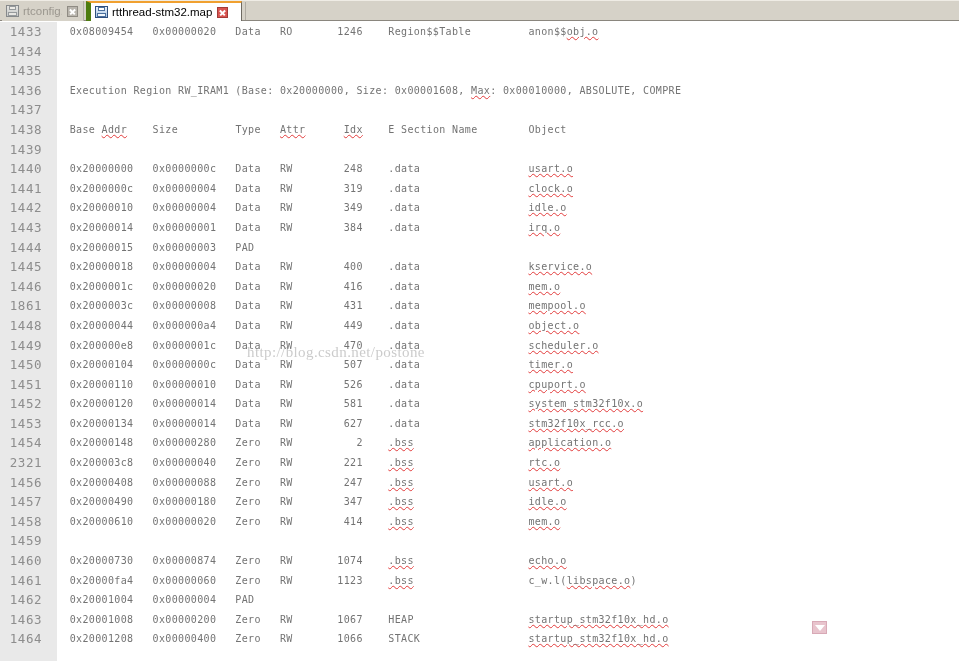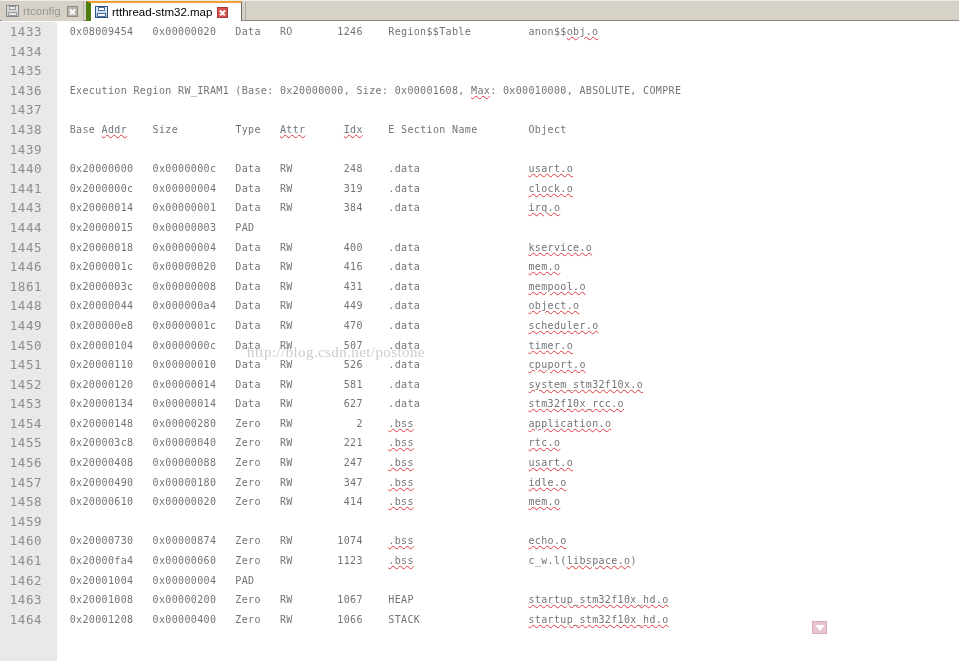--- a/index.html
+++ b/index.html
@@ -240,33 +240,34 @@
   <div class="lines" id="lines">
       <div class="row"><span class="lnum">1433</span><span class="ltext">  0x08009454   0x00000020   Data   RO       1246    Region$$Table         anon$$<span class="sq">obj.o</span></span></div>
       <div class="row"><span class="lnum">1434</span><span class="ltext"></span></div>
       <div class="row"><span class="lnum">1435</span><span class="ltext"></span></div>
       <div class="row"><span class="lnum">1436</span><span class="ltext">  Execution Region RW_IRAM1 (Base: 0x20000000, Size: 0x00001608, <span class="sq">Max</span>: 0x00010000, ABSOLUTE, COMPRE</span></div>
       <div class="row"><span class="lnum">1437</span><span class="ltext"></span></div>
       <div class="row"><span class="lnum">1438</span><span class="ltext">  Base <span class="sq">Addr</span>    Size         Type   <span class="sq">Attr</span>      <span class="sq">Idx</span>    E Section Name        Object</span></div>
       <div class="row"><span class="lnum">1439</span><span class="ltext"></span></div>
       <div class="row"><span class="lnum">1440</span><span class="ltext">  0x20000000   0x0000000c   Data   RW        248    .data                 <span class="sq">usart.o</span></span></div>
       <div class="row"><span class="lnum">1441</span><span class="ltext">  0x2000000c   0x00000004   Data   RW        319    .data                 <span class="sq">clock.o</span></span></div>
+      <div class="row"><span class="lnum">1442</span><span class="ltext">  0x20000010   0x00000004   Data   RW        349    .data                 <span class="sq">idle.o</span></span></div>
       <div class="row"><span class="lnum">1443</span><span class="ltext">  0x20000014   0x00000001   Data   RW        384    .data                 <span class="sq">irq.o</span></span></div>
       <div class="row"><span class="lnum">1444</span><span class="ltext">  0x20000015   0x00000003   PAD</span></div>
       <div class="row"><span class="lnum">1445</span><span class="ltext">  0x20000018   0x00000004   Data   RW        400    .data                 <span class="sq">kservice.o</span></span></div>
       <div class="row"><span class="lnum">1446</span><span class="ltext">  0x2000001c   0x00000020   Data   RW        416    .data                 <span class="sq">mem.o</span></span></div>
       <div class="row"><span class="lnum">1861</span><span class="ltext">  0x2000003c   0x00000008   Data   RW        431    .data                 <span class="sq">mempool.o</span></span></div>
       <div class="row"><span class="lnum">1448</span><span class="ltext">  0x20000044   0x000000a4   Data   RW        449    .data                 <span class="sq">object.o</span></span></div>
       <div class="row"><span class="lnum">1449</span><span class="ltext">  0x200000e8   0x0000001c   Data   RW        470    .data                 <span class="sq">scheduler.o</span></span></div>
       <div class="row"><span class="lnum">1450</span><span class="ltext">  0x20000104   0x0000000c   Data   RW        507    .data                 <span class="sq">timer.o</span></span></div>
       <div class="row"><span class="lnum">1451</span><span class="ltext">  0x20000110   0x00000010   Data   RW        526    .data                 <span class="sq">cpuport.o</span></span></div>
       <div class="row"><span class="lnum">1452</span><span class="ltext">  0x20000120   0x00000014   Data   RW        581    .data                 <span class="sq">system_stm32f10x.o</span></span></div>
       <div class="row"><span class="lnum">1453</span><span class="ltext">  0x20000134   0x00000014   Data   RW        627    .data                 <span class="sq">stm32f10x_rcc.o</span></span></div>
       <div class="row"><span class="lnum">1454</span><span class="ltext">  0x20000148   0x00000280   Zero   RW          2    <span class="sq">.bss</span>                  <span class="sq">application.o</span></span></div>
-      <div class="row"><span class="lnum">1455</span><span class="ltext">  0x200003c8   0x00000040   Zero   RW        221    <span class="sq">.bss</span>                  <span class="sq">rtc.o</span></span></div>
+      <div class="row"><span class="lnum">2321</span><span class="ltext">  0x200003c8   0x00000040   Zero   RW        221    <span class="sq">.bss</span>                  <span class="sq">rtc.o</span></span></div>
       <div class="row"><span class="lnum">1456</span><span class="ltext">  0x20000408   0x00000088   Zero   RW        247    <span class="sq">.bss</span>                  <span class="sq">usart.o</span></span></div>
       <div class="row"><span class="lnum">1457</span><span class="ltext">  0x20000490   0x00000180   Zero   RW        347    <span class="sq">.bss</span>                  <span class="sq">idle.o</span></span></div>
       <div class="row"><span class="lnum">1458</span><span class="ltext">  0x20000610   0x00000020   Zero   RW        414    <span class="sq">.bss</span>                  <span class="sq">mem.o</span></span></div>
       <div class="row"><span class="lnum">1459</span></div>
       <div class="row"><span class="lnum">1460</span><span class="ltext">  0x20000730   0x00000874   Zero   RW       1074    <span class="sq">.bss</span>                  <span class="sq">echo.o</span></span></div>
       <div class="row"><span class="lnum">1461</span><span class="ltext">  0x20000fa4   0x00000060   Zero   RW       1123    <span class="sq">.bss</span>                  c_w.l(<span class="sq">libspace.o</span>)</span></div>
       <div class="row"><span class="lnum">1462</span><span class="ltext">  0x20001004   0x00000004   PAD</span></div>
       <div class="row"><span class="lnum">1463</span><span class="ltext">  0x20001008   0x00000200   Zero   RW       1067    HEAP                  <span class="sq">startup_stm32f10x_hd.o</span></span></div>
       <div class="row"><span class="lnum">1464</span><span class="ltext">  0x20001208   0x00000400   Zero   RW       1066    STACK                 <span class="sq">startup_stm32f10x_hd.o</span></span></div>
     </div>

